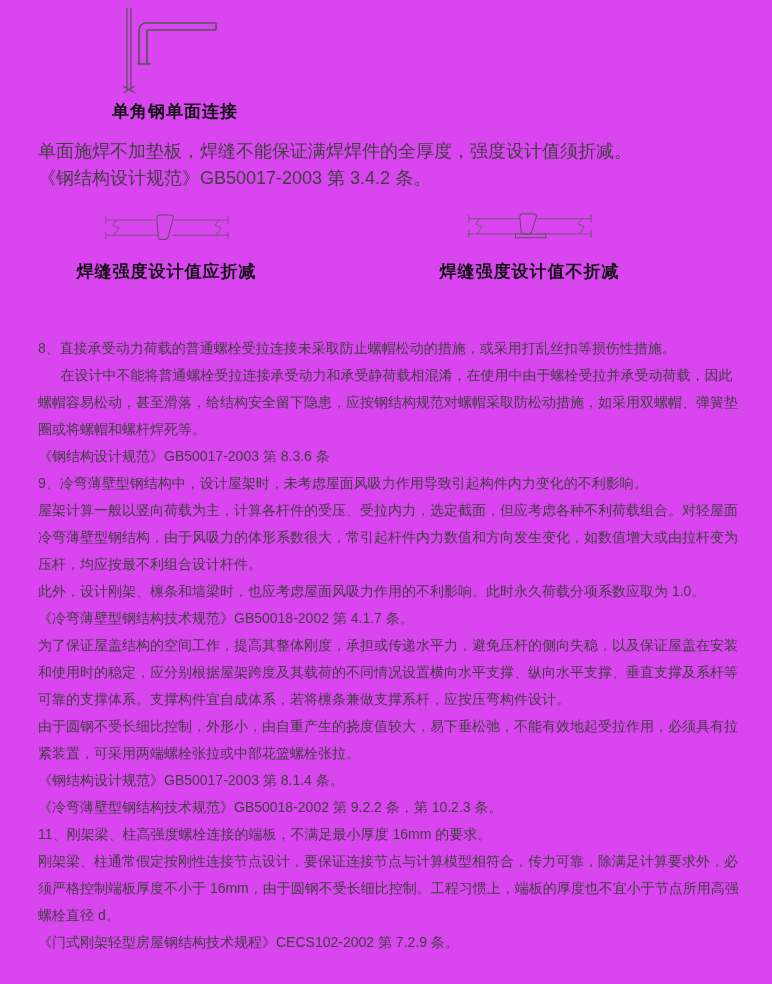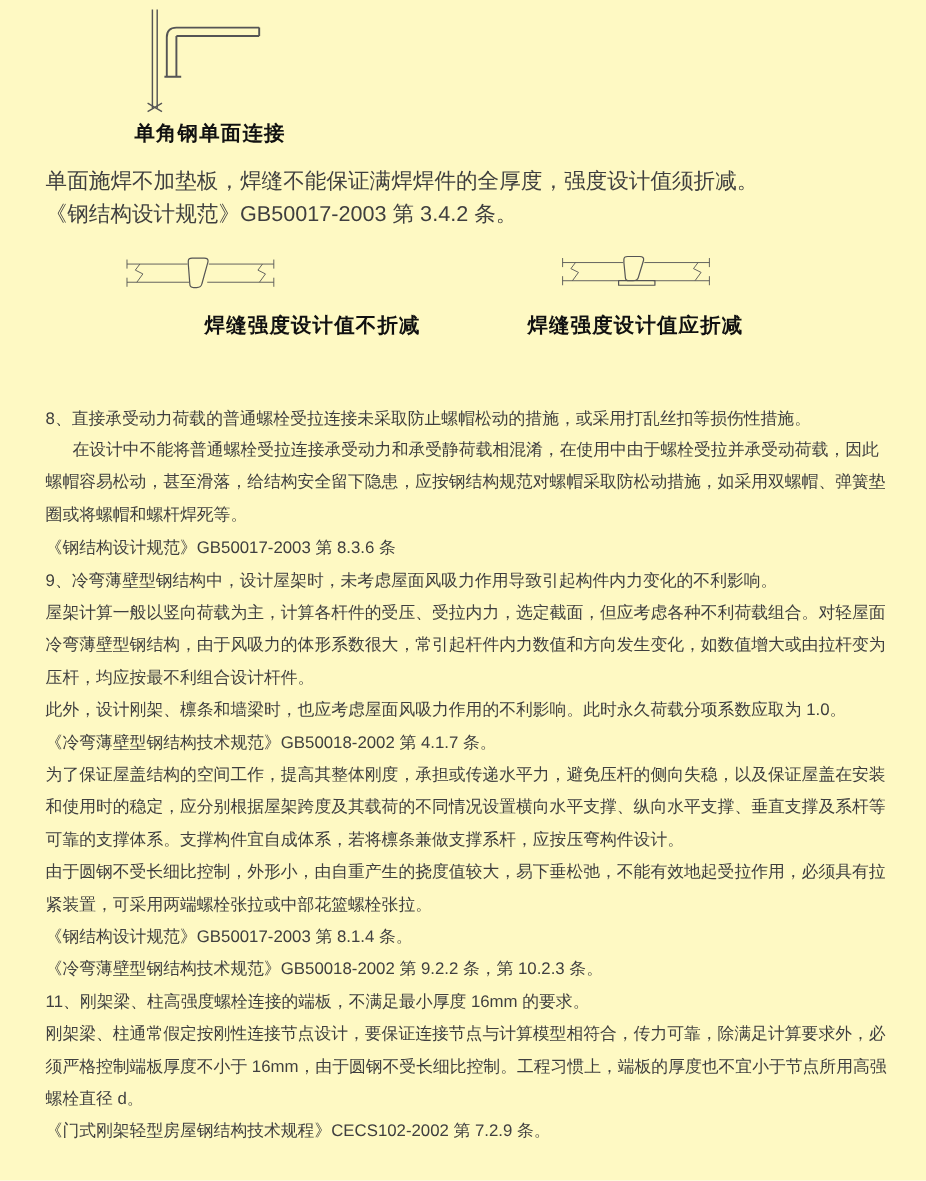--- a/index.html
+++ b/index.html
@@ -1,21 +1,21 @@
 <!DOCTYPE html>
 <html><head>
 <meta charset="utf-8">
 <style>
   html, body { margin: 0; padding: 0; background: #ffffff; }
   body {
     width: 772px; height: 984px;
     font-family: "Liberation Sans", "DejaVu Sans", sans-serif;
     color: #3f3f3f;
   }
-  .page { position: relative; width: 772px; height: 984px; overflow: hidden; background: #fef9c3; }
+  .page { position: relative; width: 772px; height: 984px; overflow: hidden; background: #d946ef; }
 
   
   .top-figure { margin: 6px 0 0 118px; width: 130px; }
   .top-figure svg { display: block; }
   .top-caption {
     margin: 2px 0 0 112px;
     font-weight: bold; color: #111;
     font-size: 17px; letter-spacing: 1px;
   }
 
@@ -29,21 +29,21 @@
   .fig-block.left { margin-left: 64px; }
   .fig-block.right { margin-left: 158px; }
   .weld-caption {
     margin-top: 10px; font-weight: bold; color: #111;
     font-size: 17px; letter-spacing: 1px; white-space: nowrap;
   }
 
   
   .body { margin: 52px 26px 0 38px; font-size: 14px; line-height: 27px; }
   .body p { margin: 0; }
-  .body p.indent { text-indent: 1.6em; font-family: Liberation Serif, serif; }
+  .body p.indent { text-indent: 1.6em; }
 
   .diagram-stroke { stroke: #555; stroke-width: 1.6; fill: none; stroke-linecap: butt; stroke-linejoin: round; }
   .diagram-thin { stroke: #555; stroke-width: 1.2; fill: none; }
 </style>
 </head>
 <body>
 
 <div class="page">
 
   <figure class="top-figure" style="margin-top:6px">
@@ -95,25 +95,25 @@
         <path class="diagram-thin" d="M31 10 L25 18 L35 23 L27 34"></path>
         <path class="diagram-thin" d="M193 10 L187 18 L197 23 L189 34"></path>
 
         <path class="diagram-stroke" d="M88 34 H 136 V 40 H 88 Z"></path>
 
         <path class="diagram-stroke" d="M97 30 L95 10 L95 6 Q95 2 100 2 L116 2 Q122 2 121 7 L114 30 Q113 34 107 34 L102 34 Q97 34 97 30 Z"></path>
       </svg>
     </figure>
   </div>
   <div class="weld-row" style="margin-top:0">
+    <div class="fig-block left" style="margin-left:64px">
+      <div class="weld-caption">焊缝强度设计值应折减</div>
+    </div>
     <div class="fig-block right" style="margin-left:158px">
       <div class="weld-caption">焊缝强度设计值不折减</div>
-    </div>
-    <div class="fig-block left" style="margin-left:64px">
-      <div class="weld-caption">焊缝强度设计值应折减</div>
     </div>
   </div>
 
   <div class="body">
     <p>8、直接承受动力荷载的普通螺栓受拉连接未采取防止螺帽松动的措施，或采用打乱丝扣等损伤性措施。</p>
     <p class="indent">在设计中不能将普通螺栓受拉连接承受动力和承受静荷载相混淆，在使用中由于螺栓受拉并承受动荷载，因此螺帽容易松动，甚至滑落，给结构安全留下隐患，应按钢结构规范对螺帽采取防松动措施，如采用双螺帽、弹簧垫圈或将螺帽和螺杆焊死等。</p>
     <p>《钢结构设计规范》GB50017-2003 第 8.3.6 条</p>
     <p>9、冷弯薄壁型钢结构中，设计屋架时，未考虑屋面风吸力作用导致引起构件内力变化的不利影响。</p>
     <p>屋架计算一般以竖向荷载为主，计算各杆件的受压、受拉内力，选定截面，但应考虑各种不利荷载组合。对轻屋面冷弯薄壁型钢结构，由于风吸力的体形系数很大，常引起杆件内力数值和方向发生变化，如数值增大或由拉杆变为压杆，均应按最不利组合设计杆件。</p>
     <p>此外，设计刚架、檩条和墙梁时，也应考虑屋面风吸力作用的不利影响。此时永久荷载分项系数应取为 1.0。</p>

